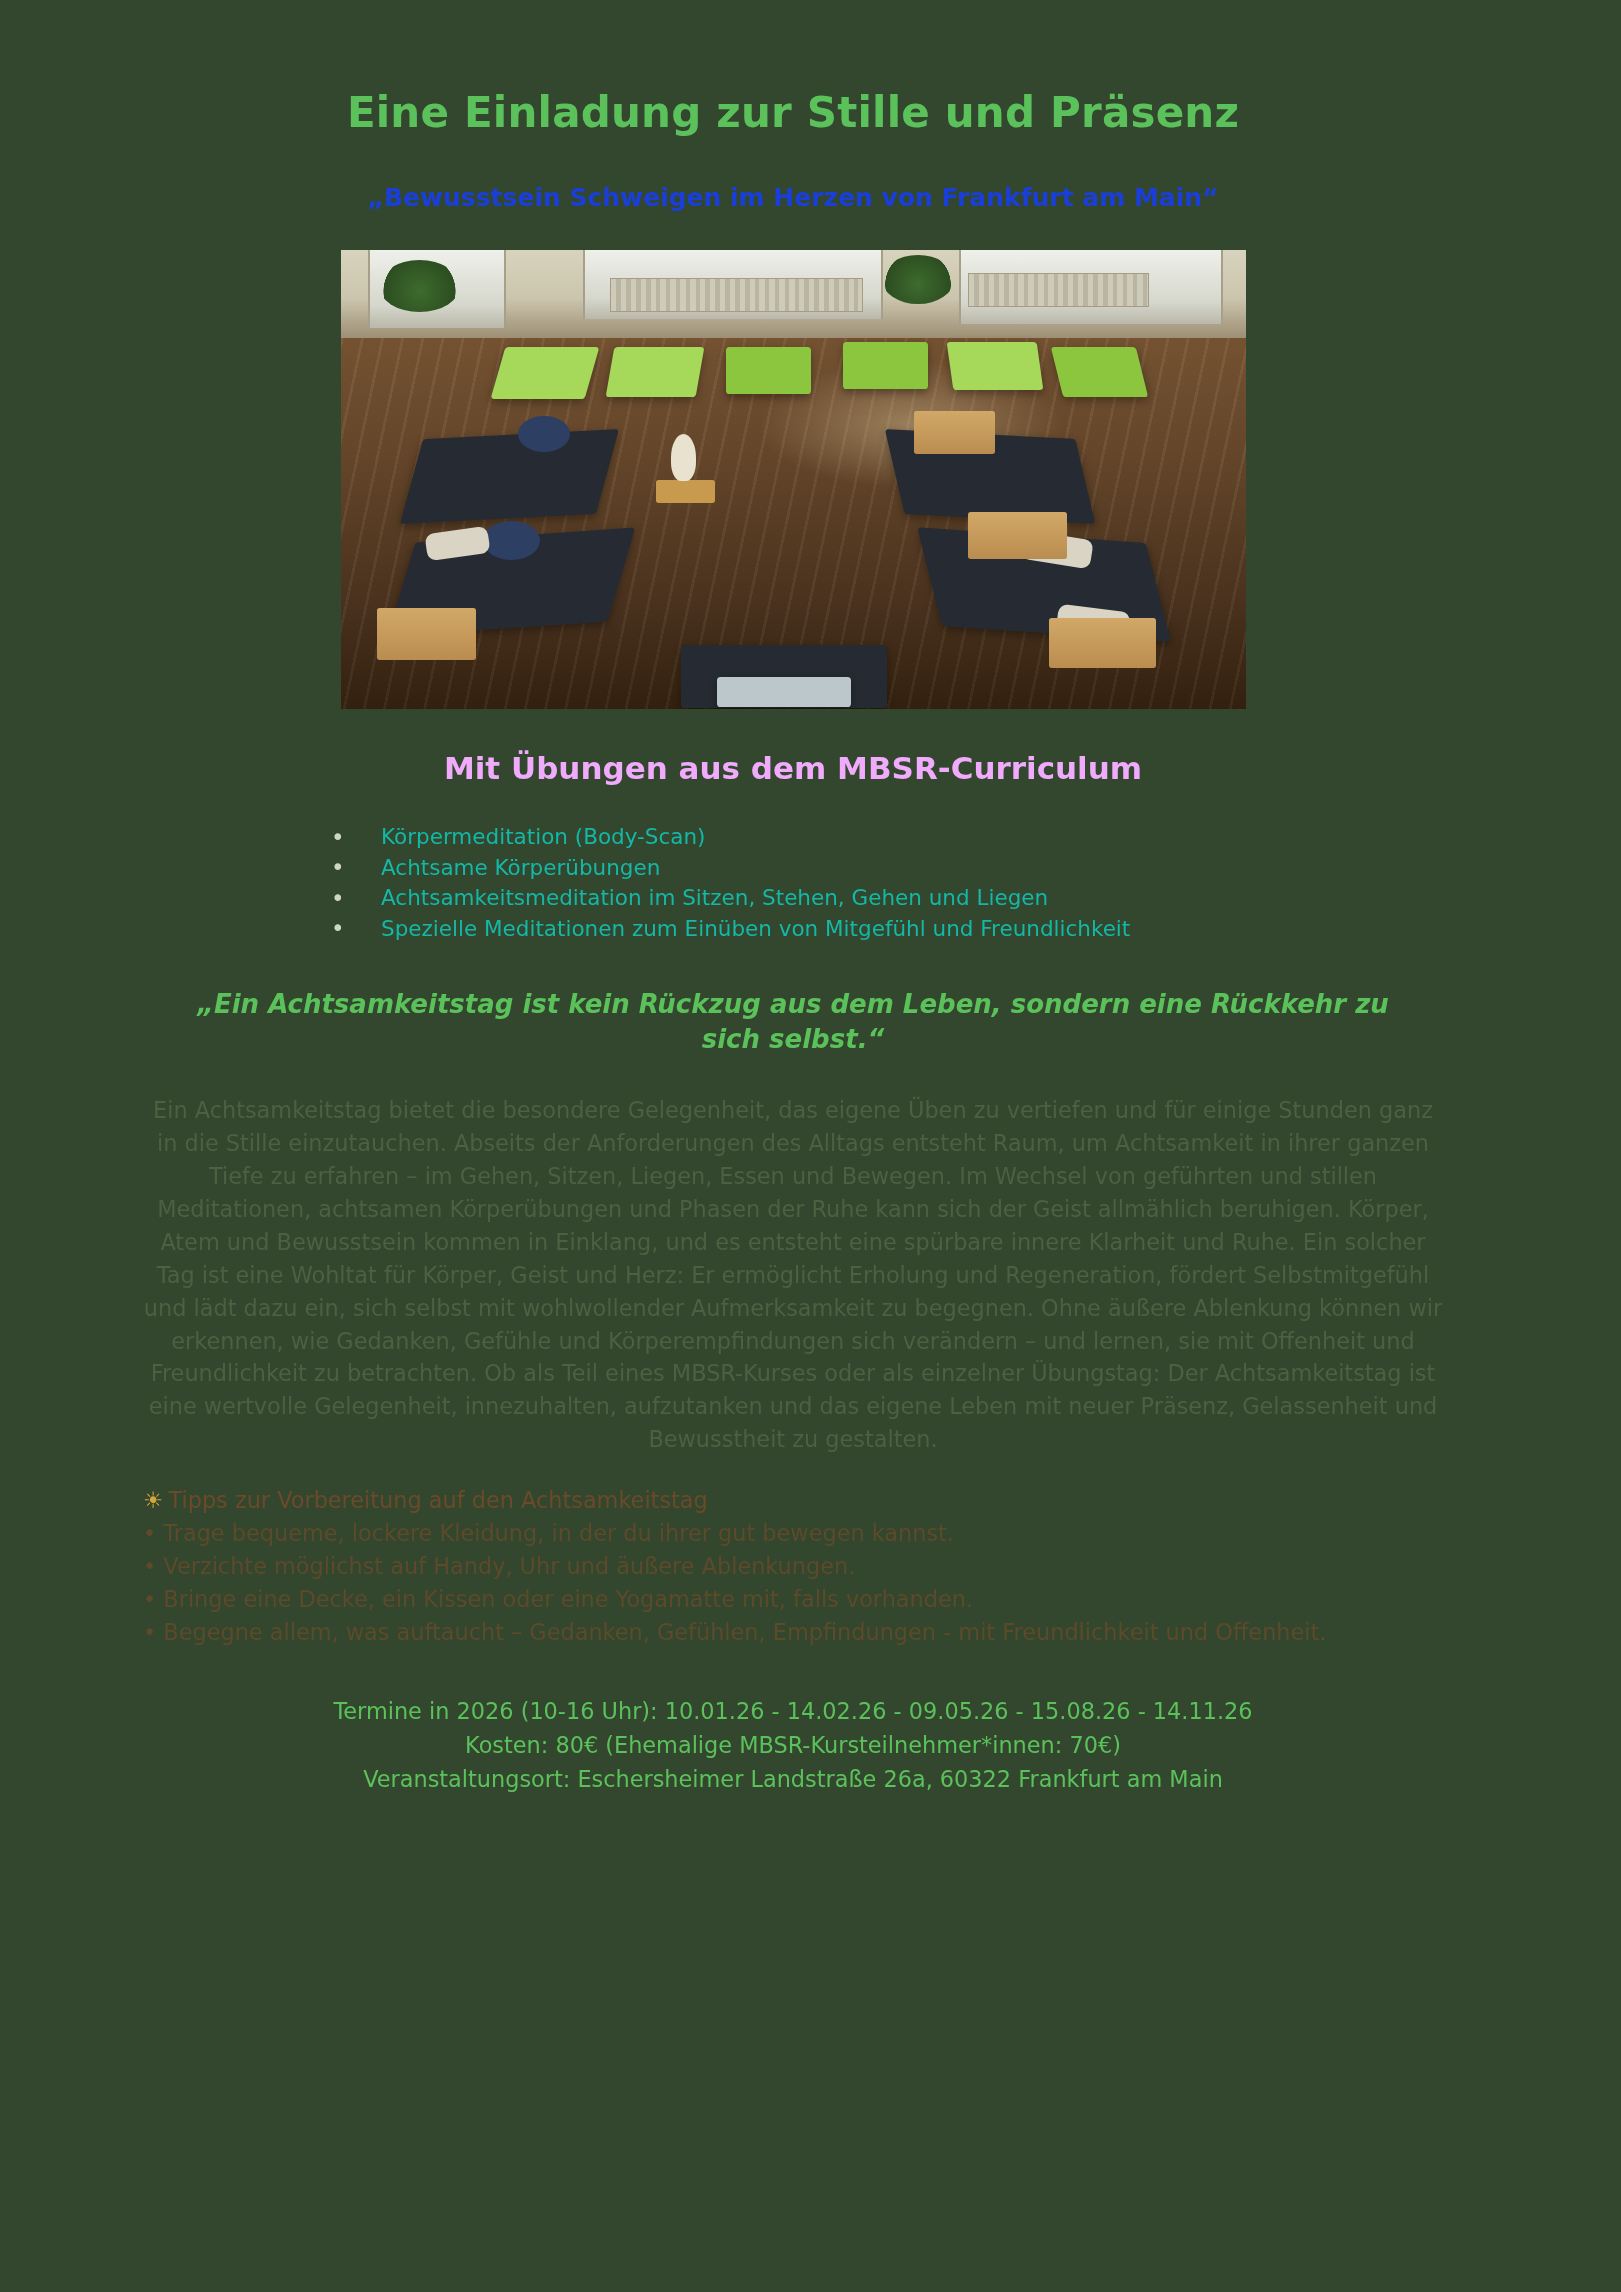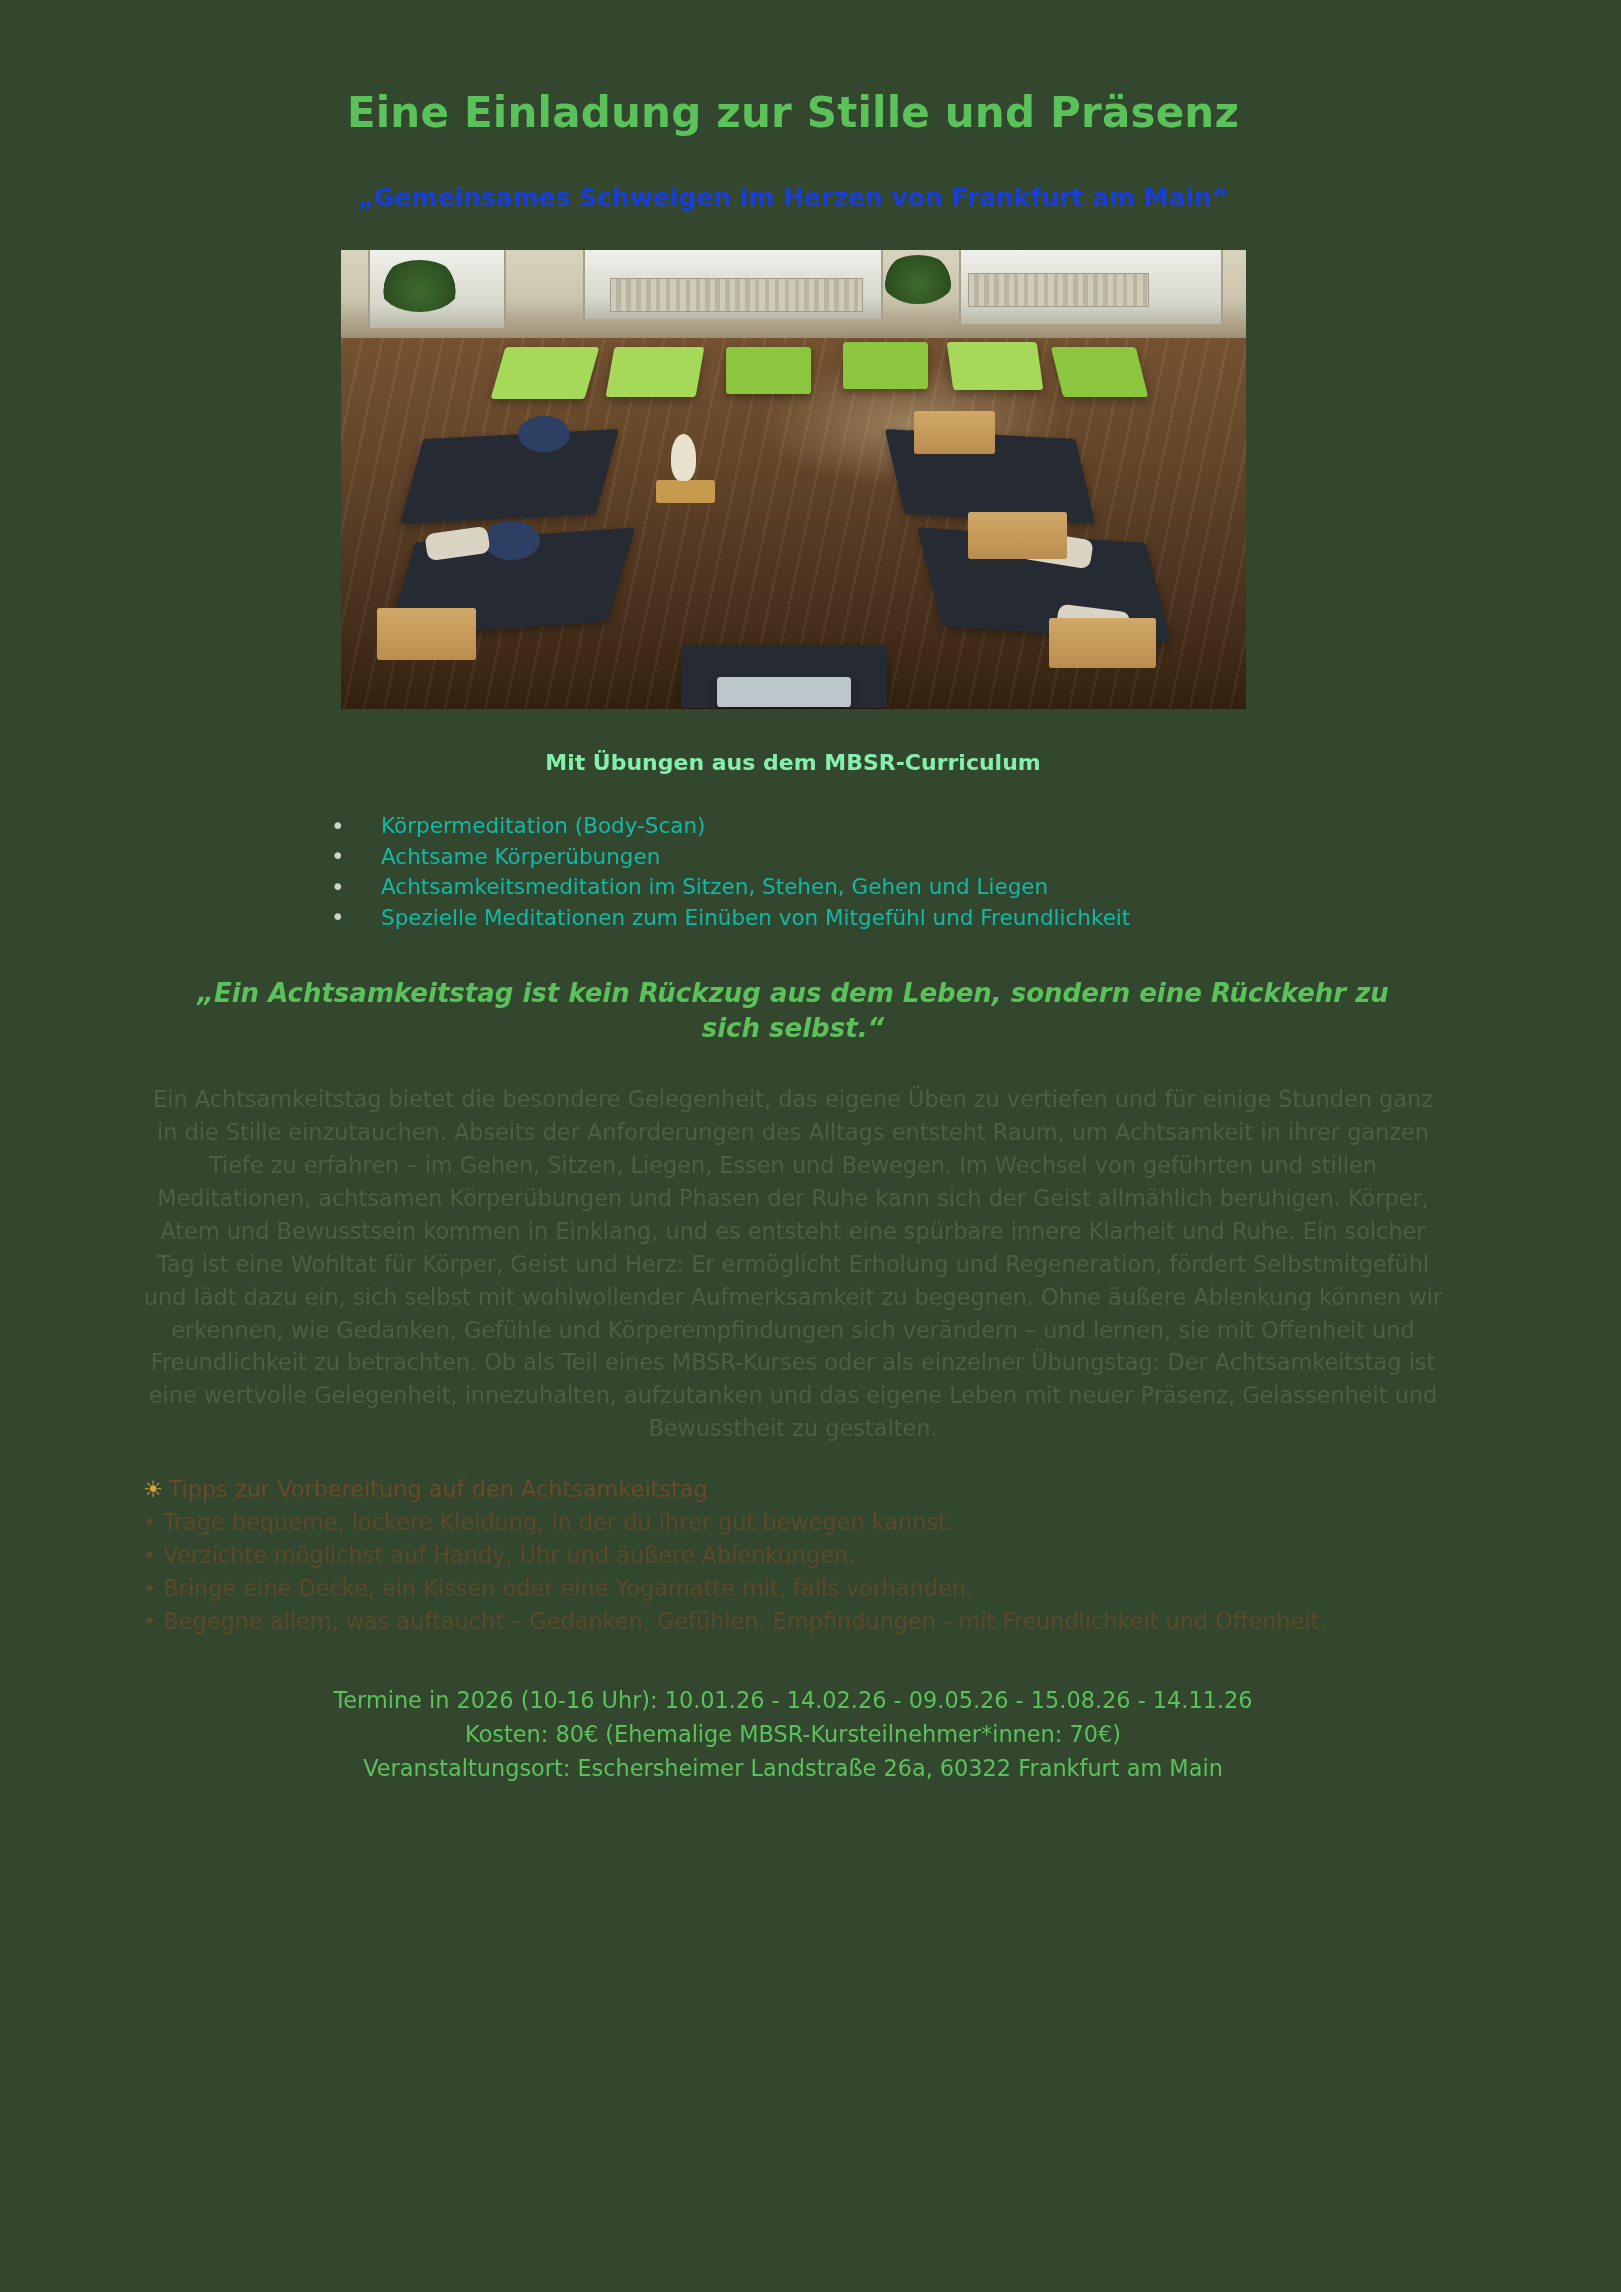--- a/index.html
+++ b/index.html
@@ -119,22 +119,22 @@
     background: #c89a4e;
     border-radius: 2.7px;
   }
   .buddha {
     position: absolute;
     background: #e8e2cf;
     border-radius: 50% 50% 40% 40%;
   }
   .section-head {
     text-align: center;
-    color: #86efac;
-    font-size: 22px;
+    color: #f0abfc;
+    font-size: 31px;
     font-weight: bold;
     margin: 41px 0 10px 0;
   }
   ul.bullets {
     margin: 36px 0 0 0;
     padding: 0 0 0 188px;
     list-style: none;
   }
   ul.bullets li {
     color: #14b8a6;
@@ -191,21 +191,21 @@
     line-height: 1.52;
   }
 </style>
 </head>
 <body>
 
 <div class="page">
 
   <h1 class="title">Eine Einladung zur Stille und Präsenz</h1>
 
-  <h2 class="subtitle">„Gemeinsames Schweigen im Herzen von Frankfurt am Main“</h2>
+  <h2 class="subtitle">„Bewusstsein Schweigen im Herzen von Frankfurt am Main“</h2>
 
   <div class="photo-wrap">
     <div class="photo">
       <div class="wall"></div>
       <div class="window" style="left:27px;width:134px;height:17%;"></div>
       <div class="window" style="left:242px;width:296px;height:15%;"></div>
       <div class="window" style="left:618px;width:260px;height:16%;"></div>
       <div class="radiator" style="left:269px;top:6%;width:251px;height:7%;"></div>
       <div class="radiator" style="left:627px;top:5%;width:179px;height:7%;"></div>
       <div class="plant" style="left:38px;top:2%;width:81px;height:52px;"></div>

